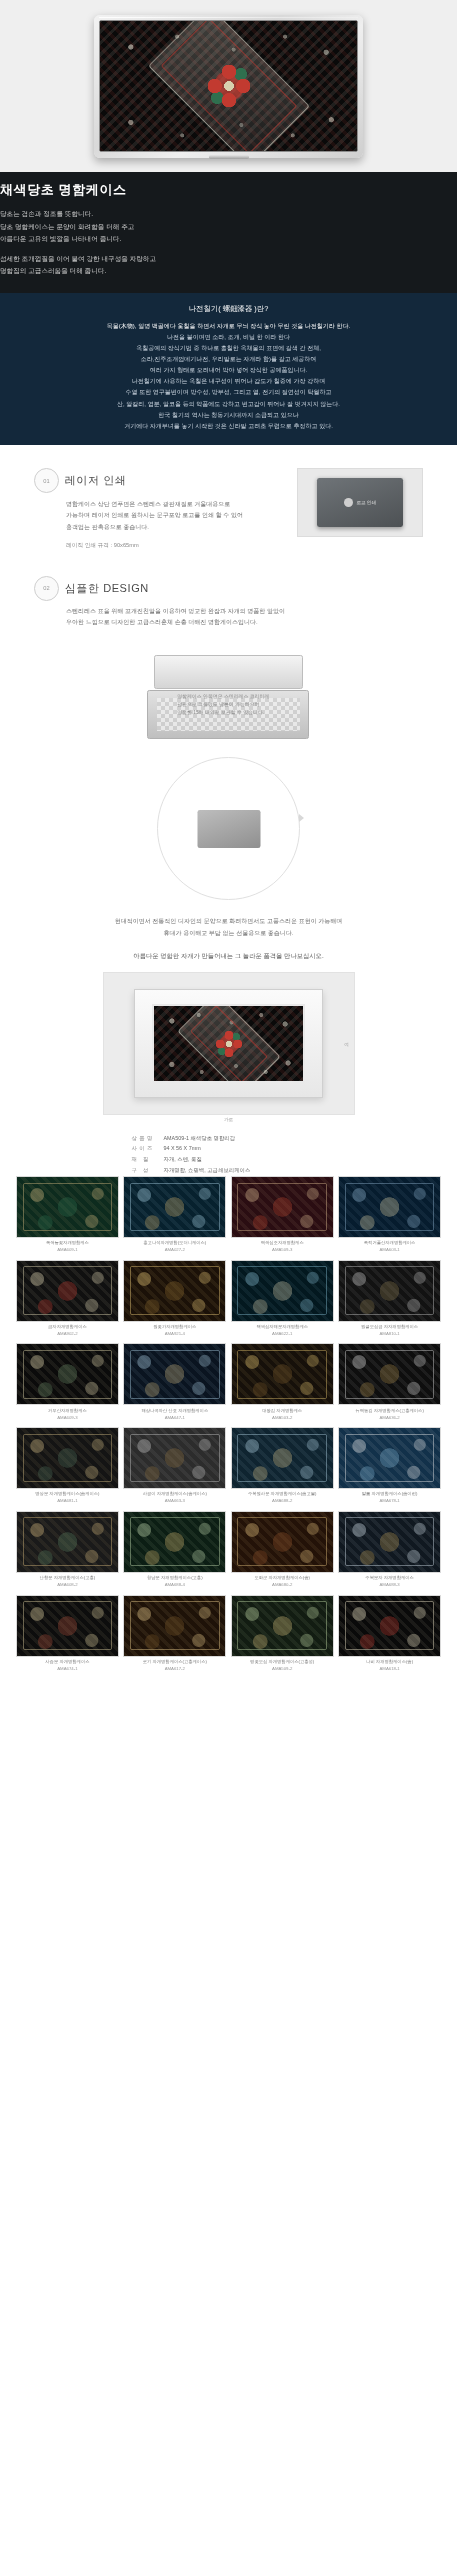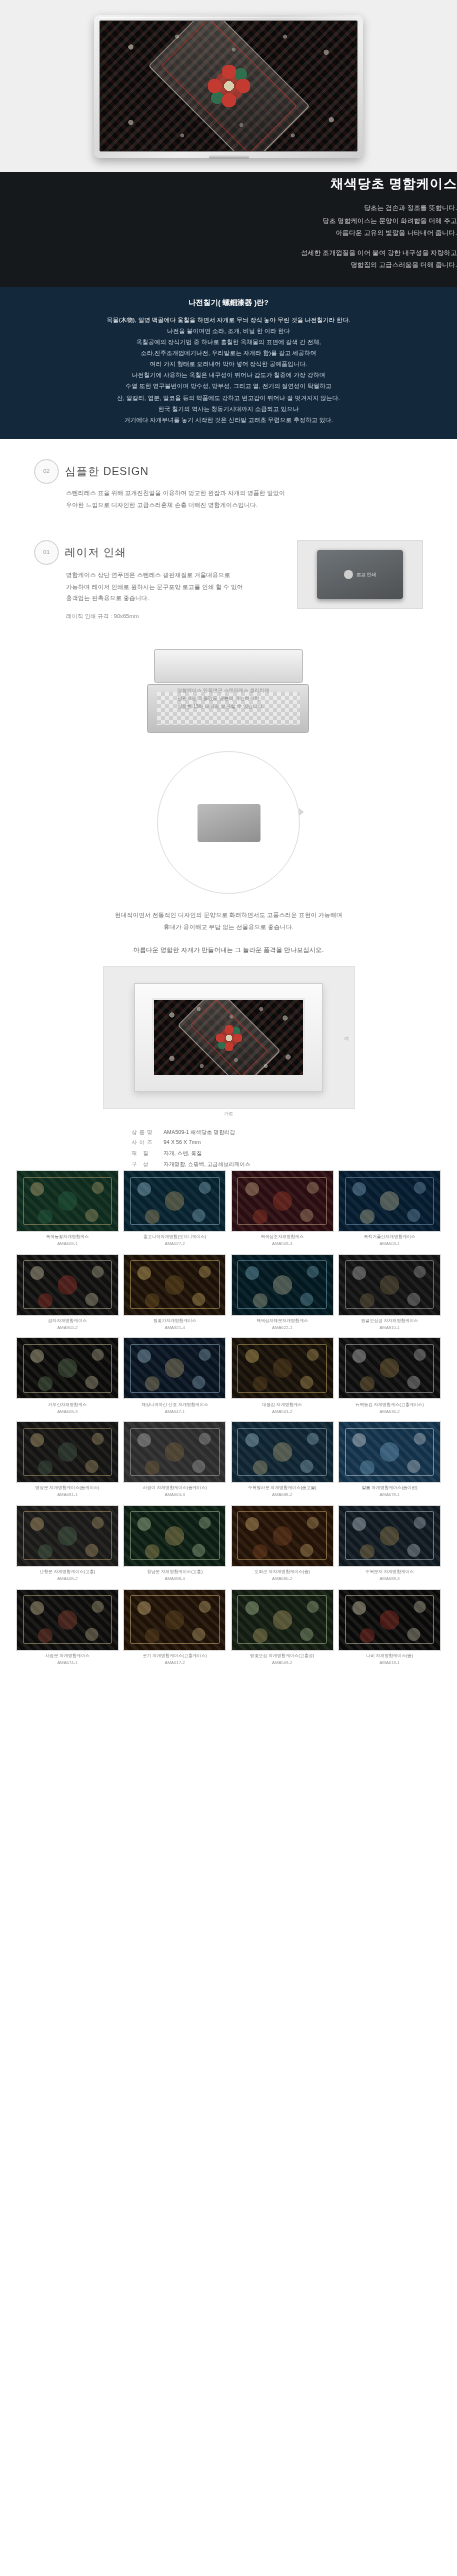--- a/index.html
+++ b/index.html
@@ -84,35 +84,35 @@
   }
   .hinge{
     position:absolute; bottom:-1.1px; left:50%; transform:translateX(-50%);
     width:40px; height:4px; background:linear-gradient(#e6e6e6,#9f9f9f);
     border-radius:1.7px;
   }
 
   
   .title-band{
     width:457px; background:#15191c; color:#fff;
-    padding:3px 0 15px; text-align:right;
+    padding:9px 0 15px; text-align:left;
   }
   .title-band h1{
     margin:0 0 9.1px; font-size:13px; font-weight:700; letter-spacing:0.6px;
   }
   .title-band p{ margin:0; font-size:6.6px; line-height:1.9; color:#d6d6d6; }
   .title-band .gap{ height:6.9px; }
 
   
   .najeon{
     width:457px; background:#13283b; color:#cfd9e3;
     padding:11.4px 40px 13.7px; text-align:center;
   }
   .najeon h2{
-    margin:0 0 6.9px; font-size:7.4px; color:#fff; font-weight:700;
+    margin:0 0 6.9px; font-size:7.4px; color:#fff; font-weight:400;
   }
   .najeon p{ margin:0; font-size:6px; line-height:1.85; }
   .najeon .hl{ color:#ffffff; }
 
   
   .sec{ width:457px; padding:19.4px 34px 5.7px; }
   .sec-head{ display:flex; align-items:center; gap:5.7px; }
   .circ{
     width:25px; height:25px; border-radius:50%;
     border:0.6px solid #cfcfcf; background:#fafafa;
@@ -272,50 +272,50 @@
     <p>소라,진주조개껍데기나전, 우리말로는 자개라 함)를 갈고 세공하여</p>
     <p>여러 가지 형태로 오려내어 박아 넣어 장식한 공예품입니다.</p>
     <p>나전칠기에 사용하는 옥칠은 내구성이 뛰어나 감도가 칠중에 가장 강하며</p>
     <p>수열 또한 영구불변이며 방수성, 방부성, 그리고 열, 전기의 절연성이 탁월하고</p>
     <p>산, 알칼리, 염분, 알코올 등의 약품에도 강하고 변고감이 뛰어나 잘 벗겨지지 않는다.</p>
     <p>한국 칠기의 역사는 청동기시대까지 소급되고 있으나</p>
     <p>거기에다 자개부녀를 놓기 시작한 것은 신라말 고려초 무렵으로 추정하고 있다.</p>
   </div>
 
   <div class="sec">
-    <div class="sec-head">
-      <div class="circ">02</div>
-      <div class="sec-title">심플한 DESIGN</div>
-    </div>
-    <div class="design-desc">
-      <div>스텐리레스 표을 위해 꼬개진친알을 이용하여 멍교한 완잠과 자개의 명품한 앞았이</div>
-      <div>우아한 느낌으로 디자인한 고급스러훈체 손충 더해진 명함게이스입니다.</div>
-    </div>
-  </div>
-
-  <div class="sec">
     <div class="laser-row">
       <div class="laser-text">
         <div class="sec-head">
           <div class="circ">01</div>
           <div class="sec-title">레이저 인쇄</div>
         </div>
         <div class="sec-body">
           <div>명함케이스 상단 연푸면은 스텐레스 광판재질로 거울대용으로</div>
           <div>가능하며 레이저 인쇄로 원하시는 문구포앙 로고를 인쇄 할 수 있어</div>
           <div>홍객업는 판촉용으로 좋습니다.</div>
           <div class="sec-note">레이직 인쇄 규격 : 90x65mm</div>
         </div>
       </div>
       <div class="laser-img">
         <div class="laser-card">
           <span class="logo-dot"></span>
           <span>로고 인쇄</span>
         </div>
       </div>
+    </div>
+  </div>
+
+  <div class="sec">
+    <div class="sec-head">
+      <div class="circ">02</div>
+      <div class="sec-title">심플한 DESIGN</div>
+    </div>
+    <div class="design-desc">
+      <div>스텐리레스 표을 위해 꼬개진친알을 이용하여 멍교한 완잠과 자개의 명품한 앞았이</div>
+      <div>우아한 느낌으로 디자인한 고급스러훈체 손충 더해진 명함게이스입니다.</div>
     </div>
   </div>
 
   <div class="design-wrap">
     <div class="open-case">
       <div class="open-lid"></div>
       <div class="open-base">
         <div class="checker"></div>
       </div>
       <div class="callout">

